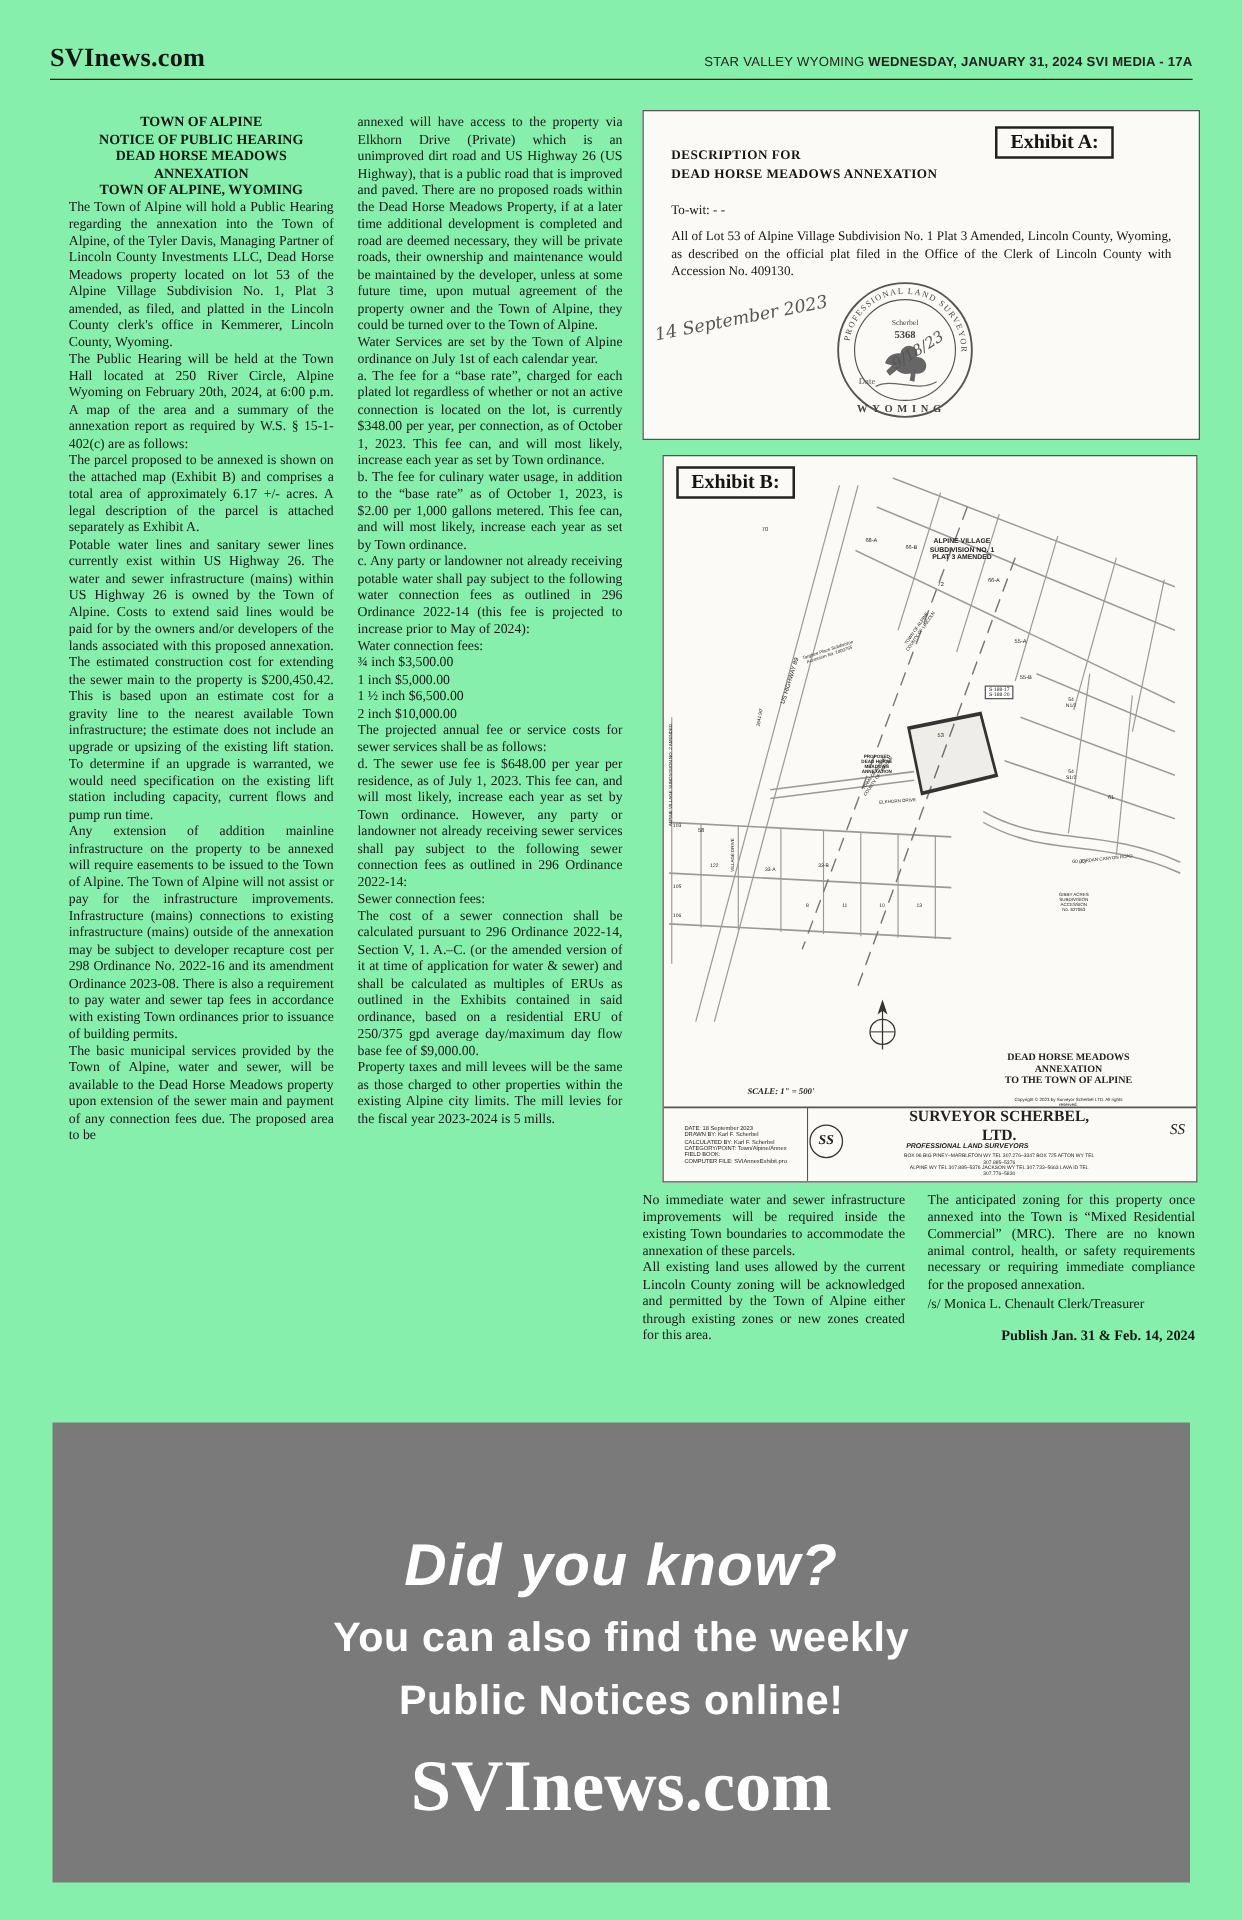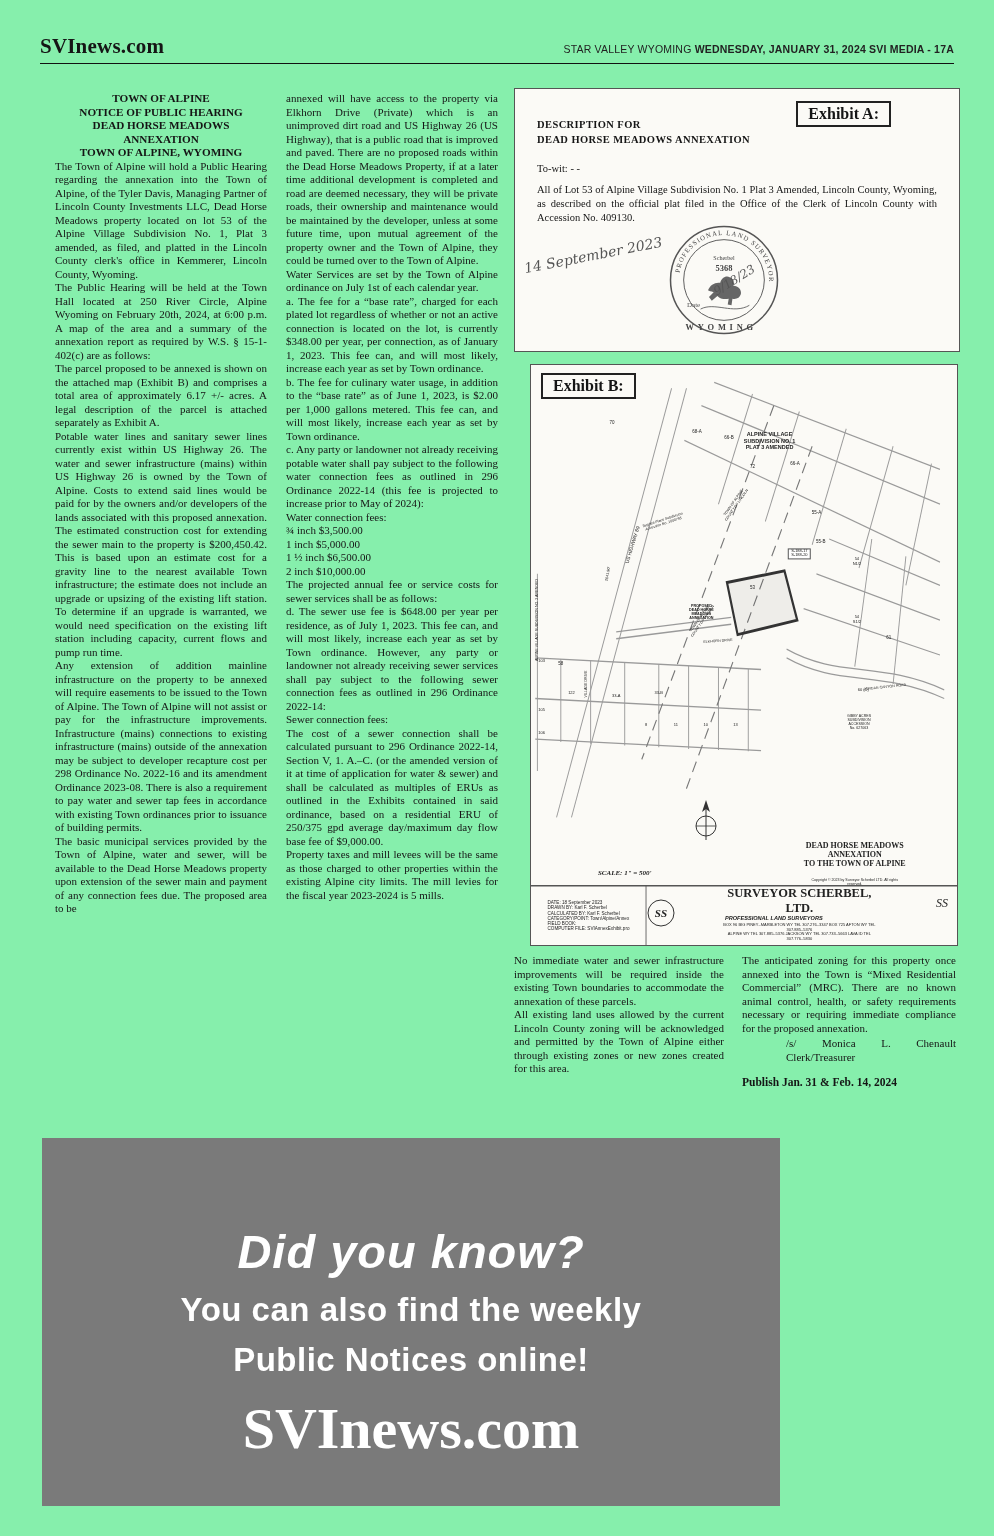--- a/index.html
+++ b/index.html
@@ -40,24 +40,24 @@
              white-space:pre-line;text-align:center;line-height:1.15;}
   .map-label.serif{font-family:"Liberation Serif",serif;}
   .map-label.left{text-align:left;}
   .map-label.boxed{border:1px solid #555;padding:0 2px;background:#fff;}
   .map-label.logo{border:1.5px solid #333;border-radius:50%;width:25px;height:25px;line-height:25px;
                   font-family:"Liberation Serif",serif;font-style:italic;font-weight:bold;}
   .compass{position:absolute;left:41%;top:79%;transform:translate(-50%,-50%);z-index:2;}
   
   .colm{left:514px;top:954px;width:210px;height:160px;}
   .colr{left:742px;top:954px;width:214px;height:160px;}
-  .sig{margin-top:2px;margin-left:44px;}
-  .publish{margin:12px 0 0;font-weight:bold;font-size:11.5px;text-align:left;}
-  
-  .ad{position:absolute;left:42px;top:1138px;width:738px;height:368px;background:#7a7a7a;color:#fff;
+  .sig{margin-top:2px;}
+  .publish{margin:12px 0 0;font-weight:bold;font-size:11.5px;text-align:right;}
+  
+  .ad{position:absolute;left:42px;top:1138px;width:910px;height:368px;background:#7a7a7a;color:#fff;
       text-align:center;font-family:"Liberation Sans",sans-serif;}
   .ad1{padding-top:86px;font-size:47px;font-weight:bold;font-style:italic;letter-spacing:1px;}
   .ad2{font-size:33px;font-weight:bold;margin-top:12px;letter-spacing:.5px;}
   .ad4{font-family:"Liberation Serif",serif;font-size:58px;font-weight:bold;margin-top:16px;}
 </style>
 </head>
 <body>
 
 <div class="page">
 
@@ -85,22 +85,22 @@
         <p class="para">The parcel proposed to be annexed is shown on the attached map (Exhibit B) and comprises a total area of approximately 6.17 +/- acres. A legal description of the parcel is attached separately as Exhibit A.</p>
         <p class="para">Potable water lines and sanitary sewer lines currently exist within US Highway 26. The water and sewer infrastructure (mains) within US Highway 26 is owned by the Town of Alpine. Costs to extend said lines would be paid for by the owners and/or developers of the lands associated with this proposed annexation. The estimated construction cost for extending the sewer main to the property is $200,450.42. This is based upon an estimate cost for a gravity line to the nearest available Town infrastructure; the estimate does not include an upgrade or upsizing of the existing lift station. To determine if an upgrade is warranted, we would need specification on the existing lift station including capacity, current flows and pump run time.</p>
         <p class="para">Any extension of addition mainline infrastructure on the property to be annexed will require easements to be issued to the Town of Alpine. The Town of Alpine will not assist or pay for the infrastructure improvements. Infrastructure (mains) connections to existing infrastructure (mains) outside of the annexation may be subject to developer recapture cost per 298 Ordinance No. 2022-16 and its amendment Ordinance 2023-08. There is also a requirement to pay water and sewer tap fees in accordance with existing Town ordinances prior to issuance of building permits.</p>
         <p class="para">The basic municipal services provided by the Town of Alpine, water and sewer, will be available to the Dead Horse Meadows property upon extension of the sewer main and payment of any connection fees due. The proposed area to be</p>
       </div>
   </div>
 
   <div class="col col2">
       <p class="para">annexed will have access to the property via Elkhorn Drive (Private) which is an unimproved dirt road and US Highway 26 (US Highway), that is a public road that is improved and paved. There are no proposed roads within the Dead Horse Meadows Property, if at a later time additional development is completed and road are deemed necessary, they will be private roads, their ownership and maintenance would be maintained by the developer, unless at some future time, upon mutual agreement of the property owner and the Town of Alpine, they could be turned over to the Town of Alpine.</p>
       <p class="para">Water Services are set by the Town of Alpine ordinance on July 1st of each calendar year.</p>
-      <p class="para">a. The fee for a “base rate”, charged for each plated lot regardless of whether or not an active connection is located on the lot, is currently $348.00 per year, per connection, as of January 1, 2023. This fee can, and will most likely, increase each year as set by Town ordinance.</p>
-      <p class="para">b. The fee for culinary water usage, in addition to the “base rate” as of June 1, 2023, is $2.00 per 1,000 gallons metered. This fee can, and will most likely, increase each year as set by Town ordinance.</p>
+      <p class="para">a. The fee for a “base rate”, charged for each plated lot regardless of whether or not an active connection is located on the lot, is currently $348.00 per year, per connection, as of October 1, 2023. This fee can, and will most likely, increase each year as set by Town ordinance.</p>
+      <p class="para">b. The fee for culinary water usage, in addition to the “base rate” as of October 1, 2023, is $2.00 per 1,000 gallons metered. This fee can, and will most likely, increase each year as set by Town ordinance.</p>
       <p class="para">c. Any party or landowner not already receiving potable water shall pay subject to the following water connection fees as outlined in 296 Ordinance 2022-14 (this fee is projected to increase prior to May of 2024):</p>
       <p class="para">Water connection fees:</p>
       <p class="para">¾ inch $3,500.00</p>
       <p class="para">1 inch $5,000.00</p>
       <p class="para">1 ½ inch $6,500.00</p>
       <p class="para">2 inch $10,000.00</p>
       <p class="para">The projected annual fee or service costs for sewer services shall be as follows:</p>
       <p class="para">d. The sewer use fee is $648.00 per year per residence, as of July 1, 2023. This fee can, and will most likely, increase each year as set by Town ordinance. However, any party or landowner not already receiving sewer services shall pay subject to the following sewer connection fees as outlined in 296 Ordinance 2022-14:</p>
       <p class="para">Sewer connection fees:</p>
       <p class="para">The cost of a sewer connection shall be calculated pursuant to 296 Ordinance 2022-14, Section V, 1. A.–C. (or the amended version of it at time of application for water &amp; sewer) and shall be calculated as multiples of ERUs as outlined in the Exhibits contained in said ordinance, based on a residential ERU of 250/375 gpd average day/maximum day flow base fee of $9,000.00.</p>

